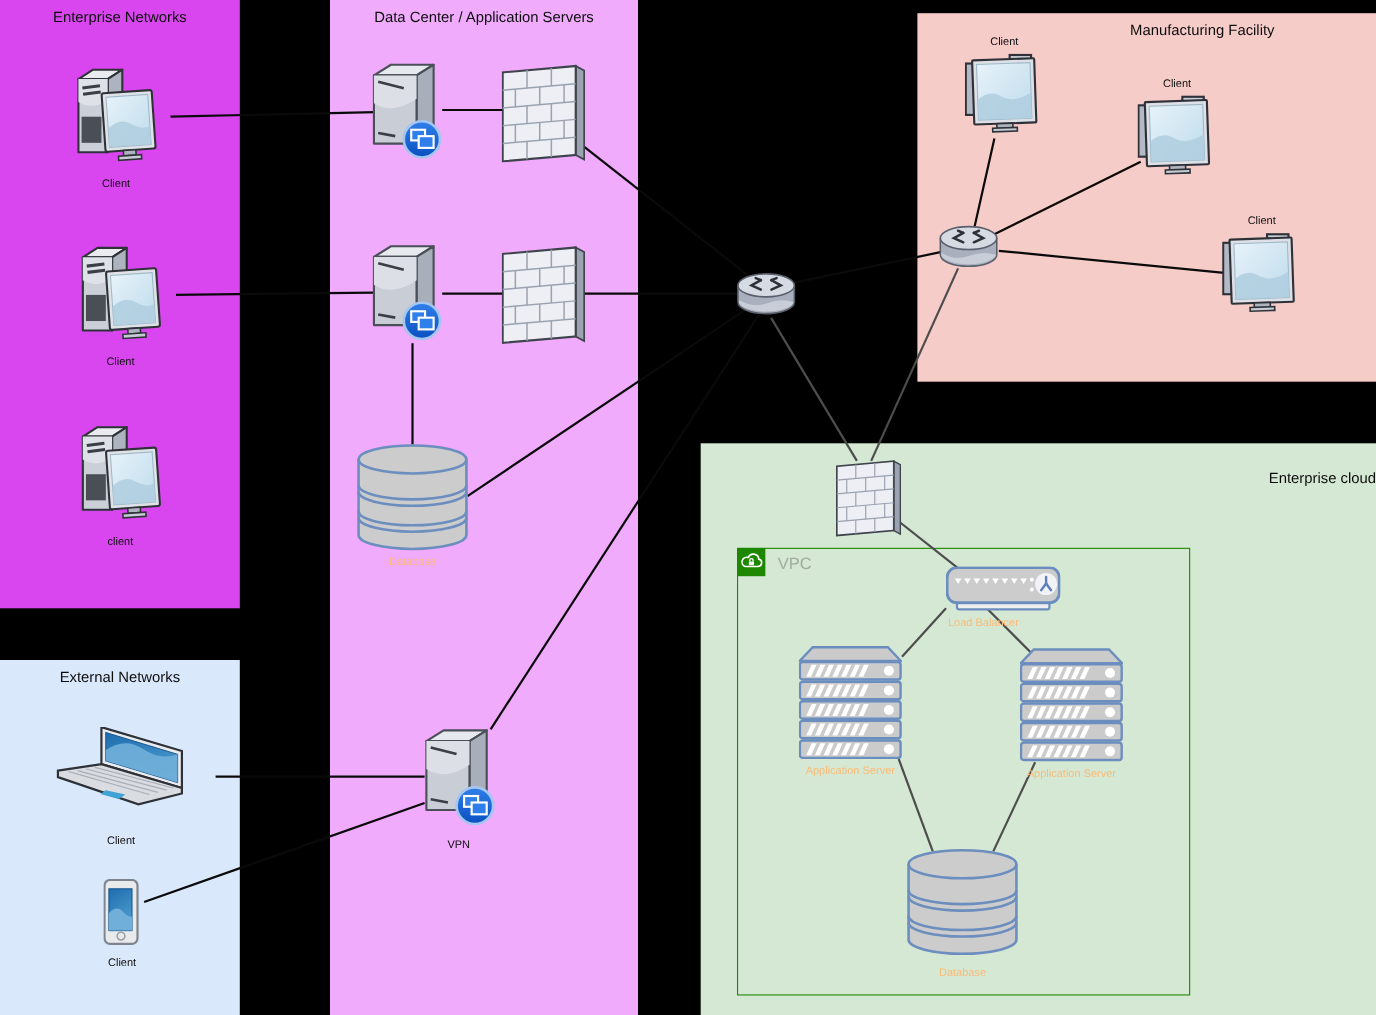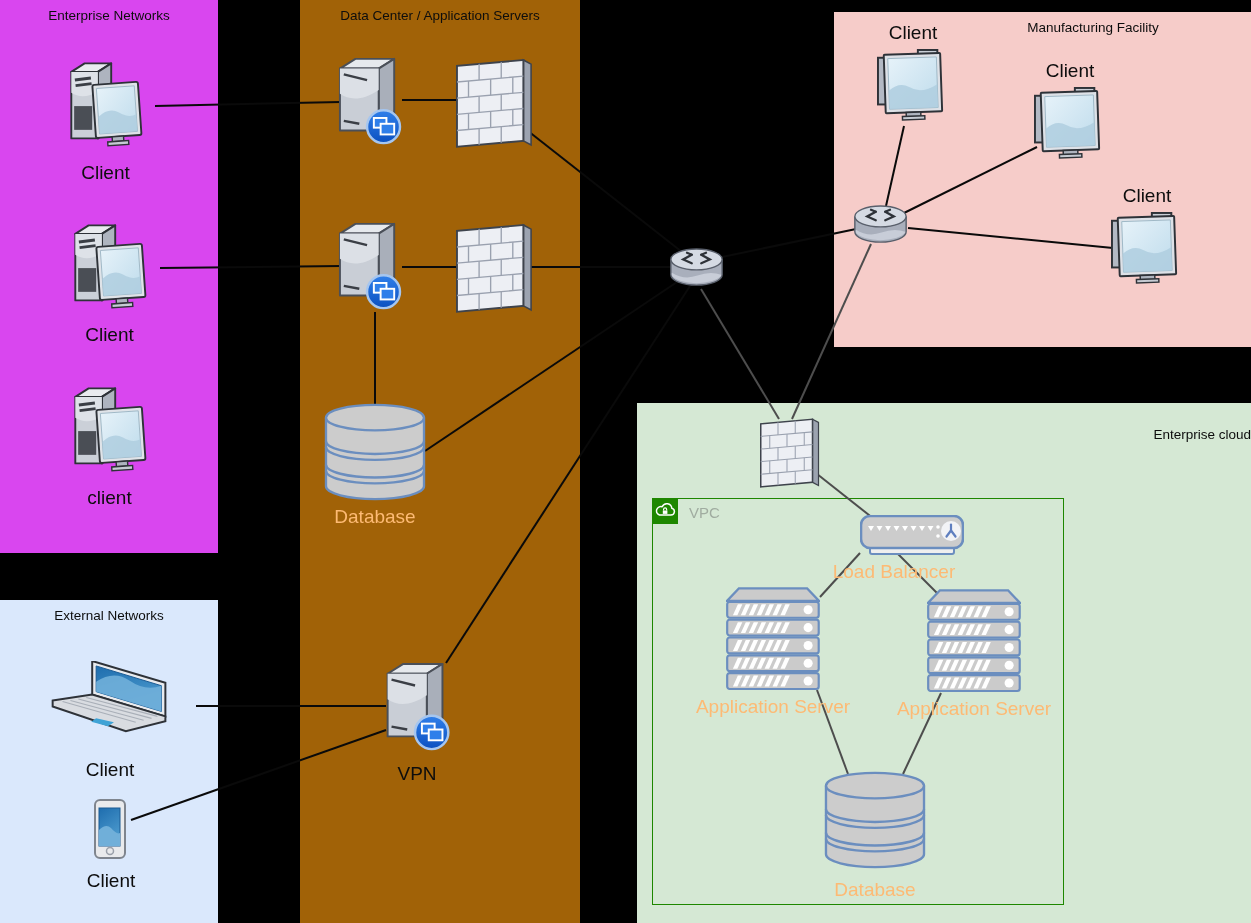--- a/index.html
+++ b/index.html
@@ -5,53 +5,53 @@
   html,body{margin:0;padding:0;background:#000;}
   .scene{position:relative;width:1251px;height:923px;background:#000;overflow:hidden;
          font-family:"Liberation Sans",sans-serif;}
   .zone{position:absolute;z-index:1;}
   .zone-title{position:absolute;top:8px;left:0;width:100%;text-align:center;
               font-size:13.5px;color:#0d0d0d;}
   #edges{position:absolute;left:0;top:0;z-index:2;}
   .node{position:absolute;z-index:3;}
   .node svg{display:block;}
   .label{position:absolute;left:50%;transform:translateX(-50%);white-space:nowrap;
-         font-size:19px;color:#0d0d0d;text-align:right;}
+         font-size:10px;color:#0d0d0d;text-align:right;}
   .label-below{top:100%;margin-top:4px;}
   .label-below-far{top:100%;margin-top:9px;}
   .label-above{bottom:100%;margin-bottom:4px;}
   .label-blue{color:#fdba74;}
   .vpc-box{position:absolute;border:1.5px solid #1E8700;z-index:1;}
   .vpc-label{position:absolute;left:36px;top:5px;font-size:15px;color:#A0ACA0;}
   .vpc-badge{position:absolute;left:-1px;top:-1px;}
 </style>
 </head>
 <body>
 
 <div class="scene">
 
   <div class="zone" style="left:0;top:0;width:218px;height:553px;background:#d946ef;">
     <div class="zone-title">Enterprise Networks</div>
   </div>
 
-  <div class="zone" style="left:300px;top:0;width:280px;height:923px;background:#a16207;">
+  <div class="zone" style="left:300px;top:0;width:280px;height:923px;background:#f0abfc;">
     <div class="zone-title">Data Center / Application Servers</div>
   </div>
 
   <div class="zone" style="left:834px;top:12px;width:518px;height:335px;background:#F6CCC9;">
     <div class="zone-title">Manufacturing Facility</div>
   </div>
 
   <div class="zone" style="left:0;top:600px;width:218px;height:323px;background:#DAE8FC;">
     <div class="zone-title">External Networks</div>
   </div>
 
   <div class="zone" style="left:637px;top:403px;width:614px;height:520px;background:#D5E8D4;">
     <div class="zone-title" style="top:24px;text-align:right;">Enterprise cloud</div>
-    <div class="vpc-box" style="left:15px;top:95px;width:410px;height:405px;">
+    <div class="vpc-box" style="left:33px;top:95px;width:410px;height:405px;">
       <span class="vpc-badge">
         <svg width="26" height="26">
             <use href="#sym-vpc"></use>
           </svg>
       </span>
       <span class="vpc-label">VPC</span>
     </div>
   </div>
 
   <svg width="0" height="0" style="position:absolute" aria-hidden="true">

